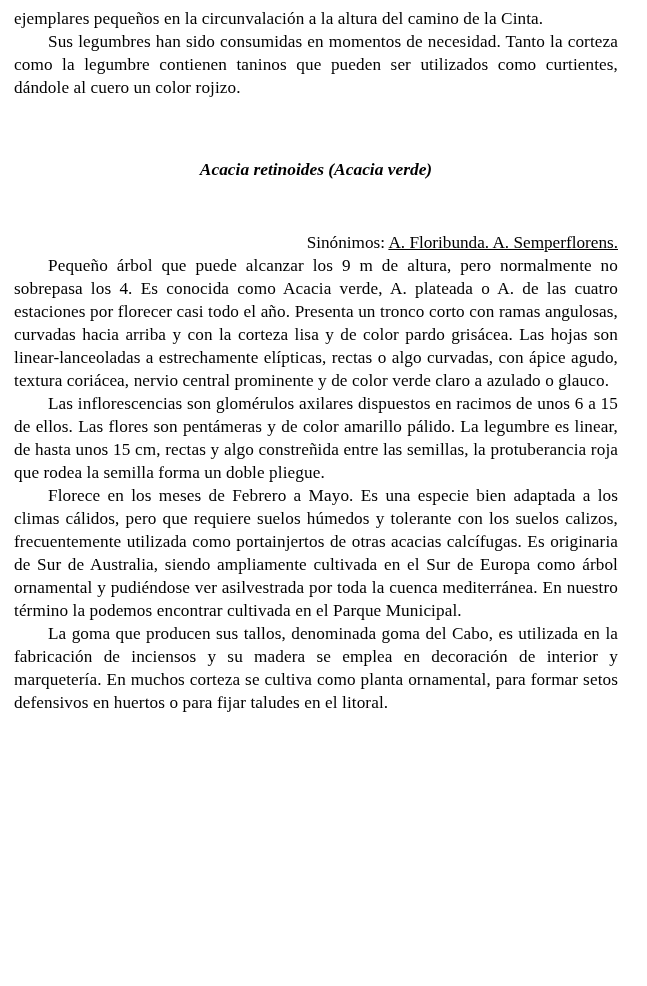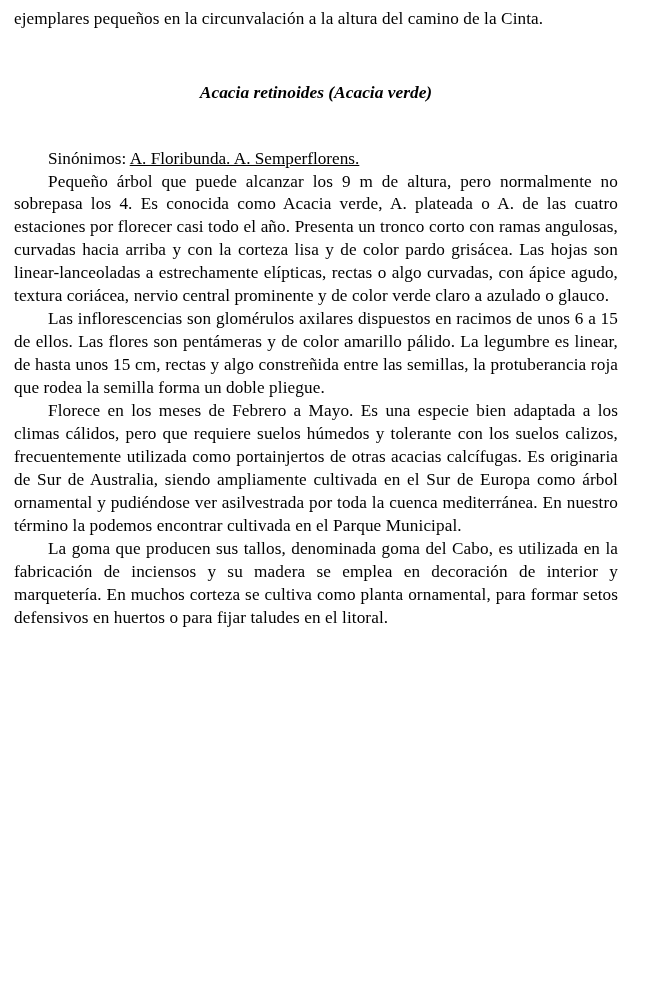--- a/index.html
+++ b/index.html
@@ -25,51 +25,52 @@
     font-size: 17.2px;
     line-height: 1.335;
     text-align: justify;
     text-justify: inter-word;
     letter-spacing: 0.1px;
   }
   p.indent {
     text-indent: 34px;
   }
   .heading {
-    margin: 4px;
+    margin: 12px;
     font-size: 17.4px;
     font-weight: bold;
     font-style: italic;
     text-align: center;
     line-height: 1.3;
   }
   .spacer-lg {
     height: 46px;
   }
   .spacer-md {
     height: 40px;
   }
   .underline {
     text-decoration: underline;
   }
   .synonyms {
     margin: 0;
     font-size: 17.2px;
     line-height: 1.335;
     text-indent: 34px;
-    text-align: left;
+    text-align: right;
   }
 </style>
 </head>
 <body>
 
 <div class="page">
 
   <p class="body-par">ejemplares pequeños en la circunvalación a la altura del camino de la Cinta.</p>
 
+  <p class="body-par indent">Sus legumbres han sido consumidas en momentos de necesidad. Tanto la corteza como la legumbre contienen taninos que pueden ser utilizados como curtientes, dándole al cuero un color rojizo.</p>
 
   <div class="spacer-lg"></div>
 
   <h2 class="heading">Acacia retinoides (Acacia verde)</h2>
 
   <div class="spacer-md"></div>
 
   <p class="synonyms">
     <span>Sinónimos:</span>
     <span class="underline">A. Floribunda. A. Semperflorens.</span>

